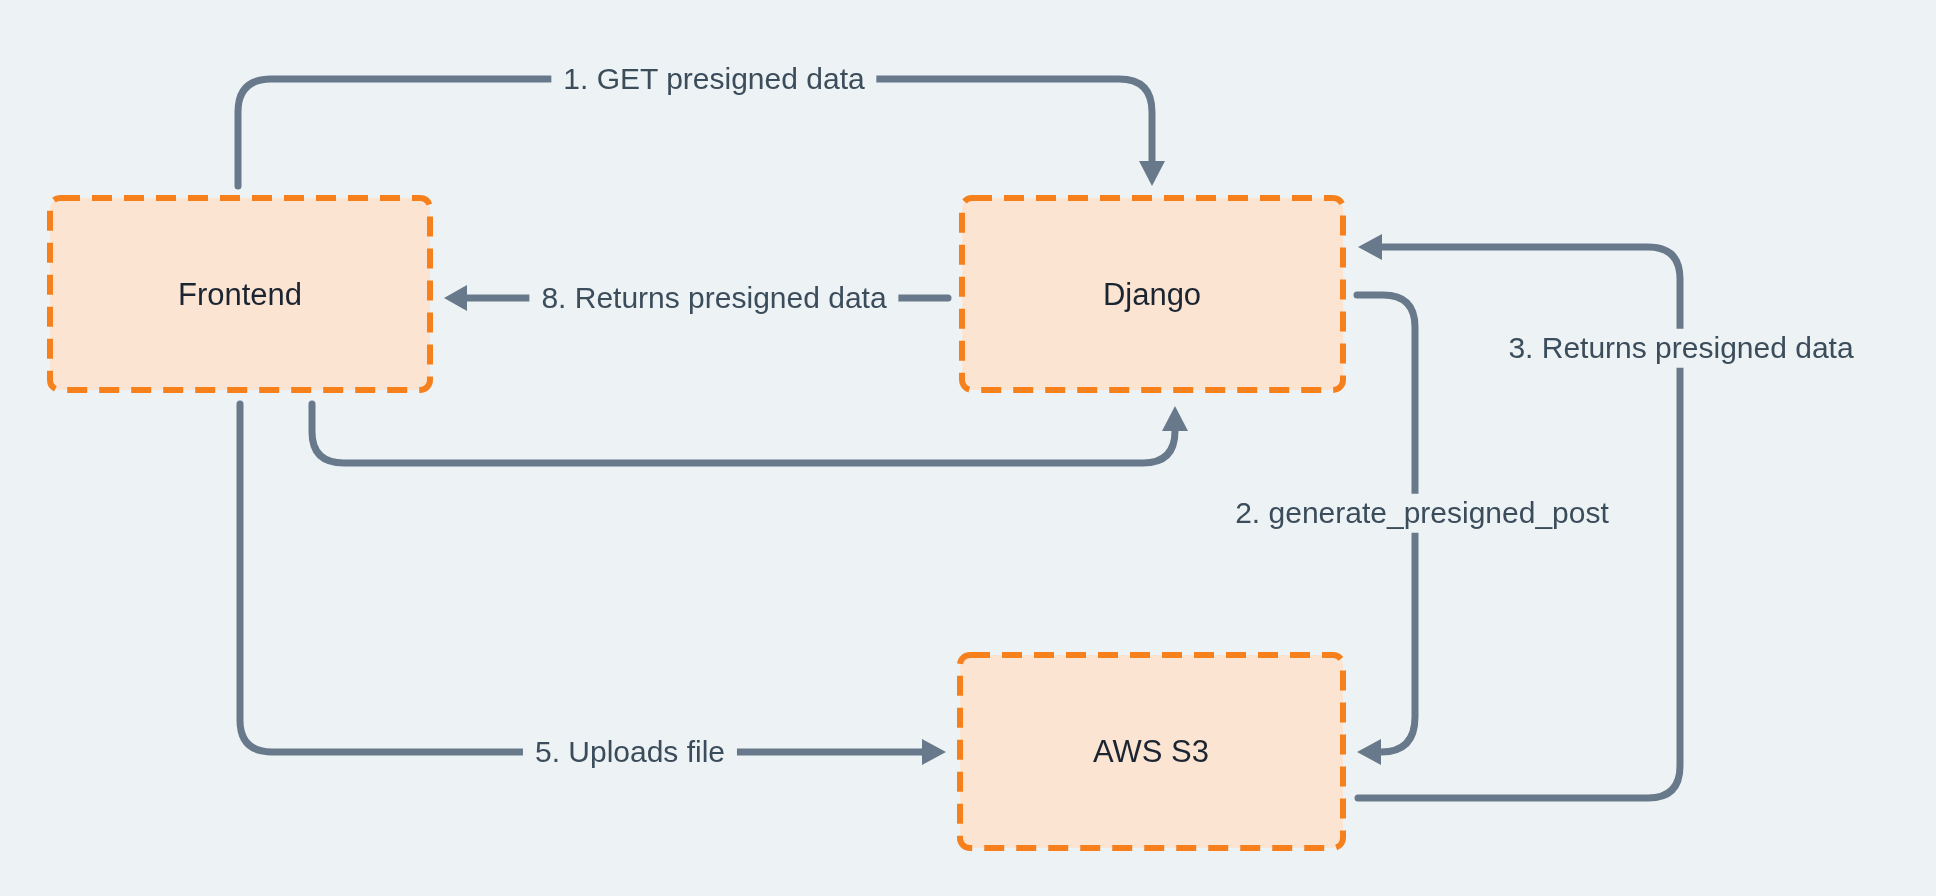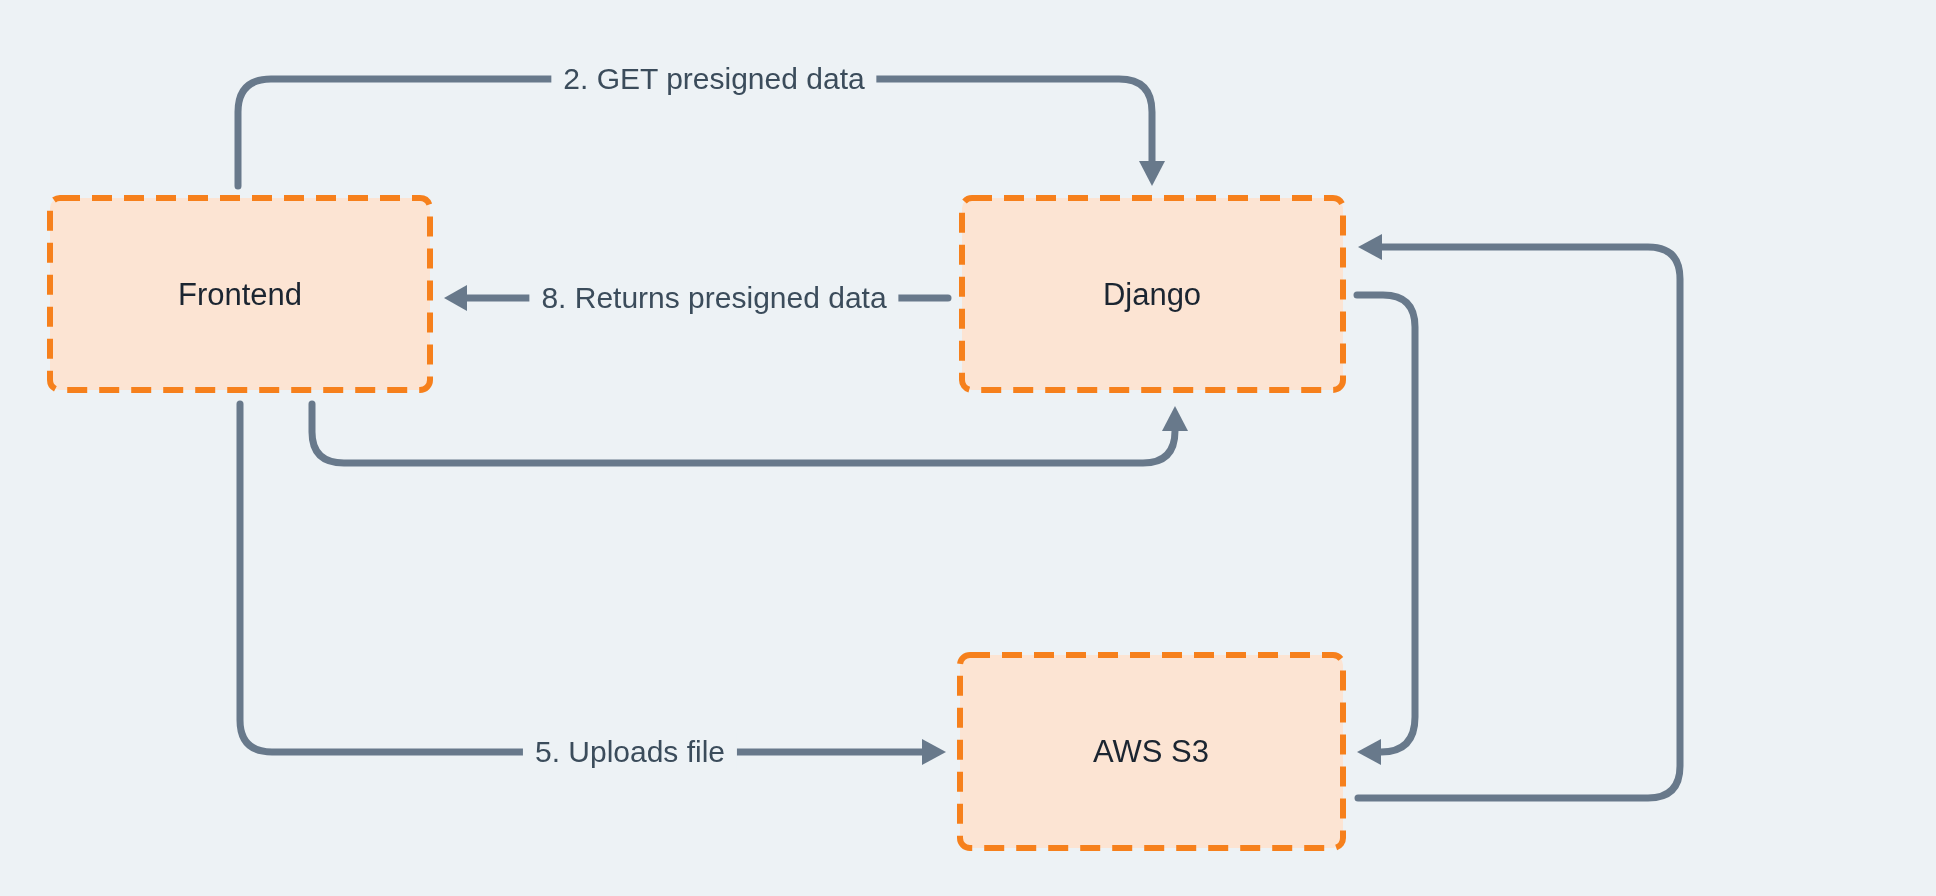--- a/index.html
+++ b/index.html
@@ -87,22 +87,24 @@
     <rect class="node-box" x="50" y="198" width="380" height="192" rx="10"></rect>
     <text class="node-label" x="240" y="294">Frontend</text>
 
     <rect class="node-box" x="962" y="198" width="381" height="192" rx="10"></rect>
     <text class="node-label" x="1152" y="294">Django</text>
 
     <rect class="node-box" x="960" y="655" width="383" height="193" rx="10"></rect>
     <text class="node-label" x="1151" y="751">AWS S3</text>
   </svg>
 
-  <div class="edge-label" style="left:714px; top:79px">2. GET presigned data</div>
+  <div class="edge-label" style="left:714px; top:79px">1. GET presigned data</div>
 
   <div class="edge-label" style="left:714px; top:298px">8. Returns presigned data</div>
 
 
   <div class="edge-label" style="left:630px; top:752px">5. Uploads file</div>
 
+  <div class="edge-label" style="left:1422px; top:513px">2. generate_presigned_post</div>
 
+  <div class="edge-label" style="left:1681px; top:348px">3. Returns presigned data</div>
 
 </div>
 
 </body></html>

